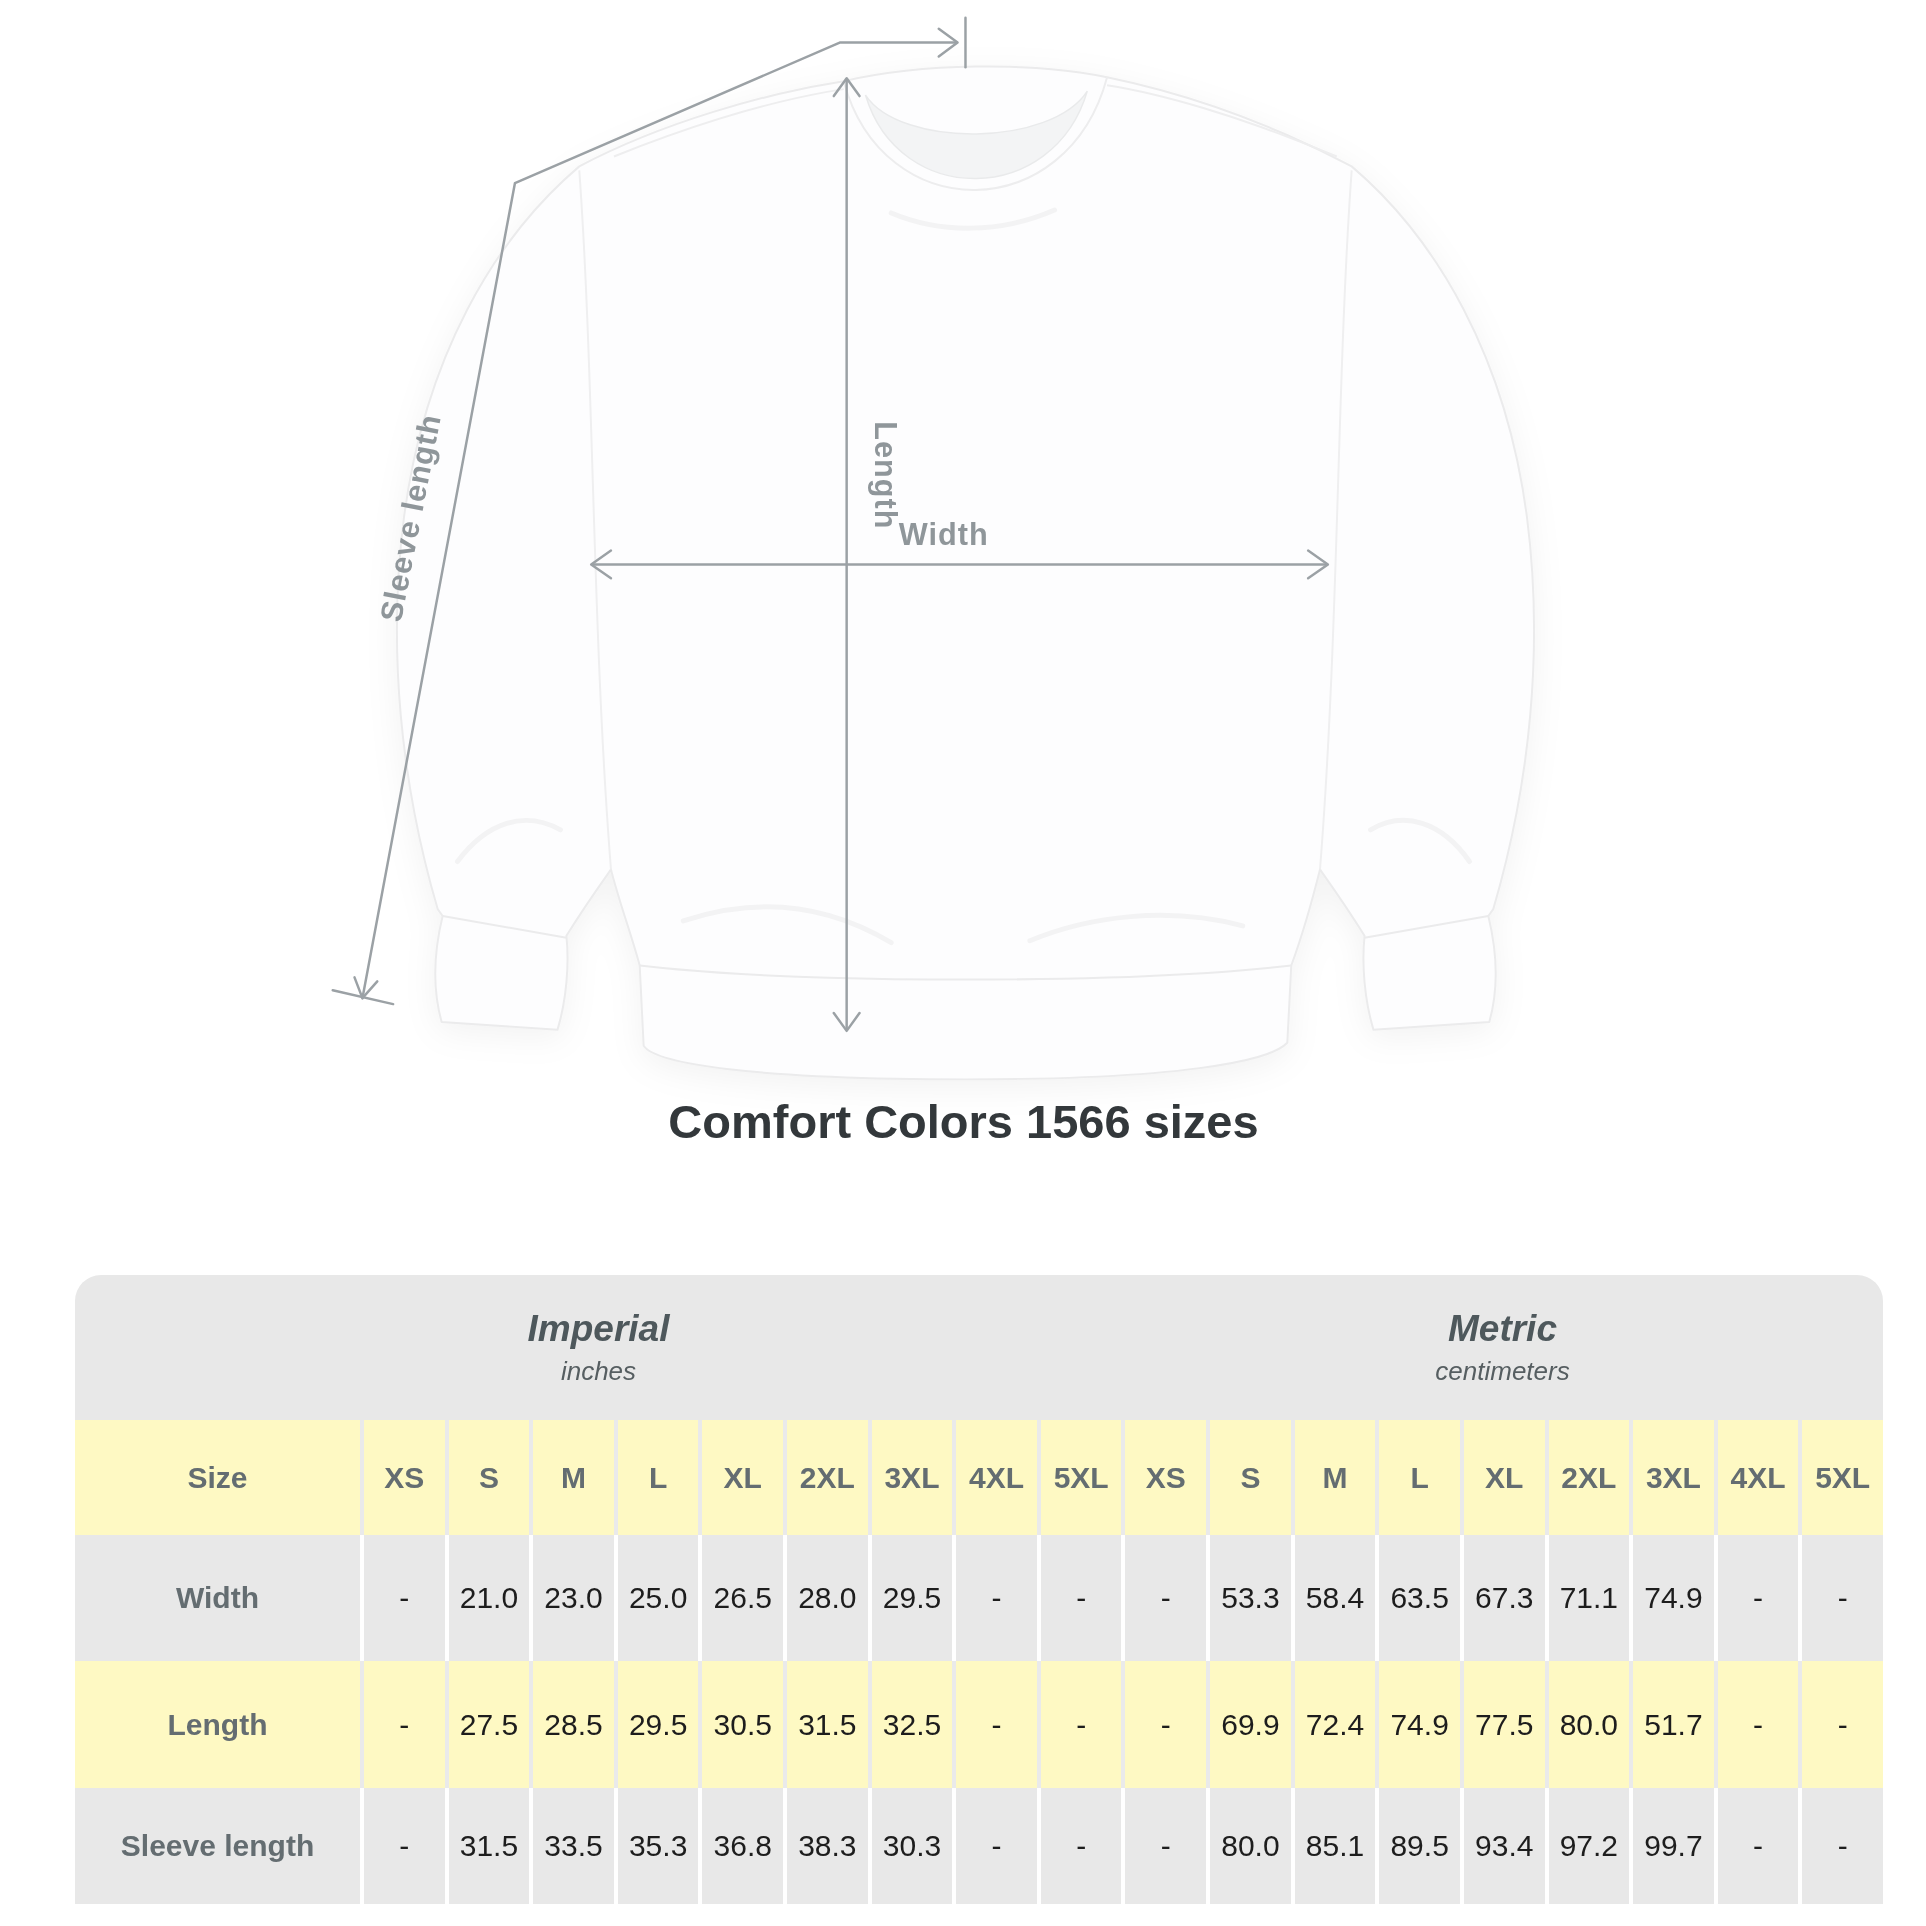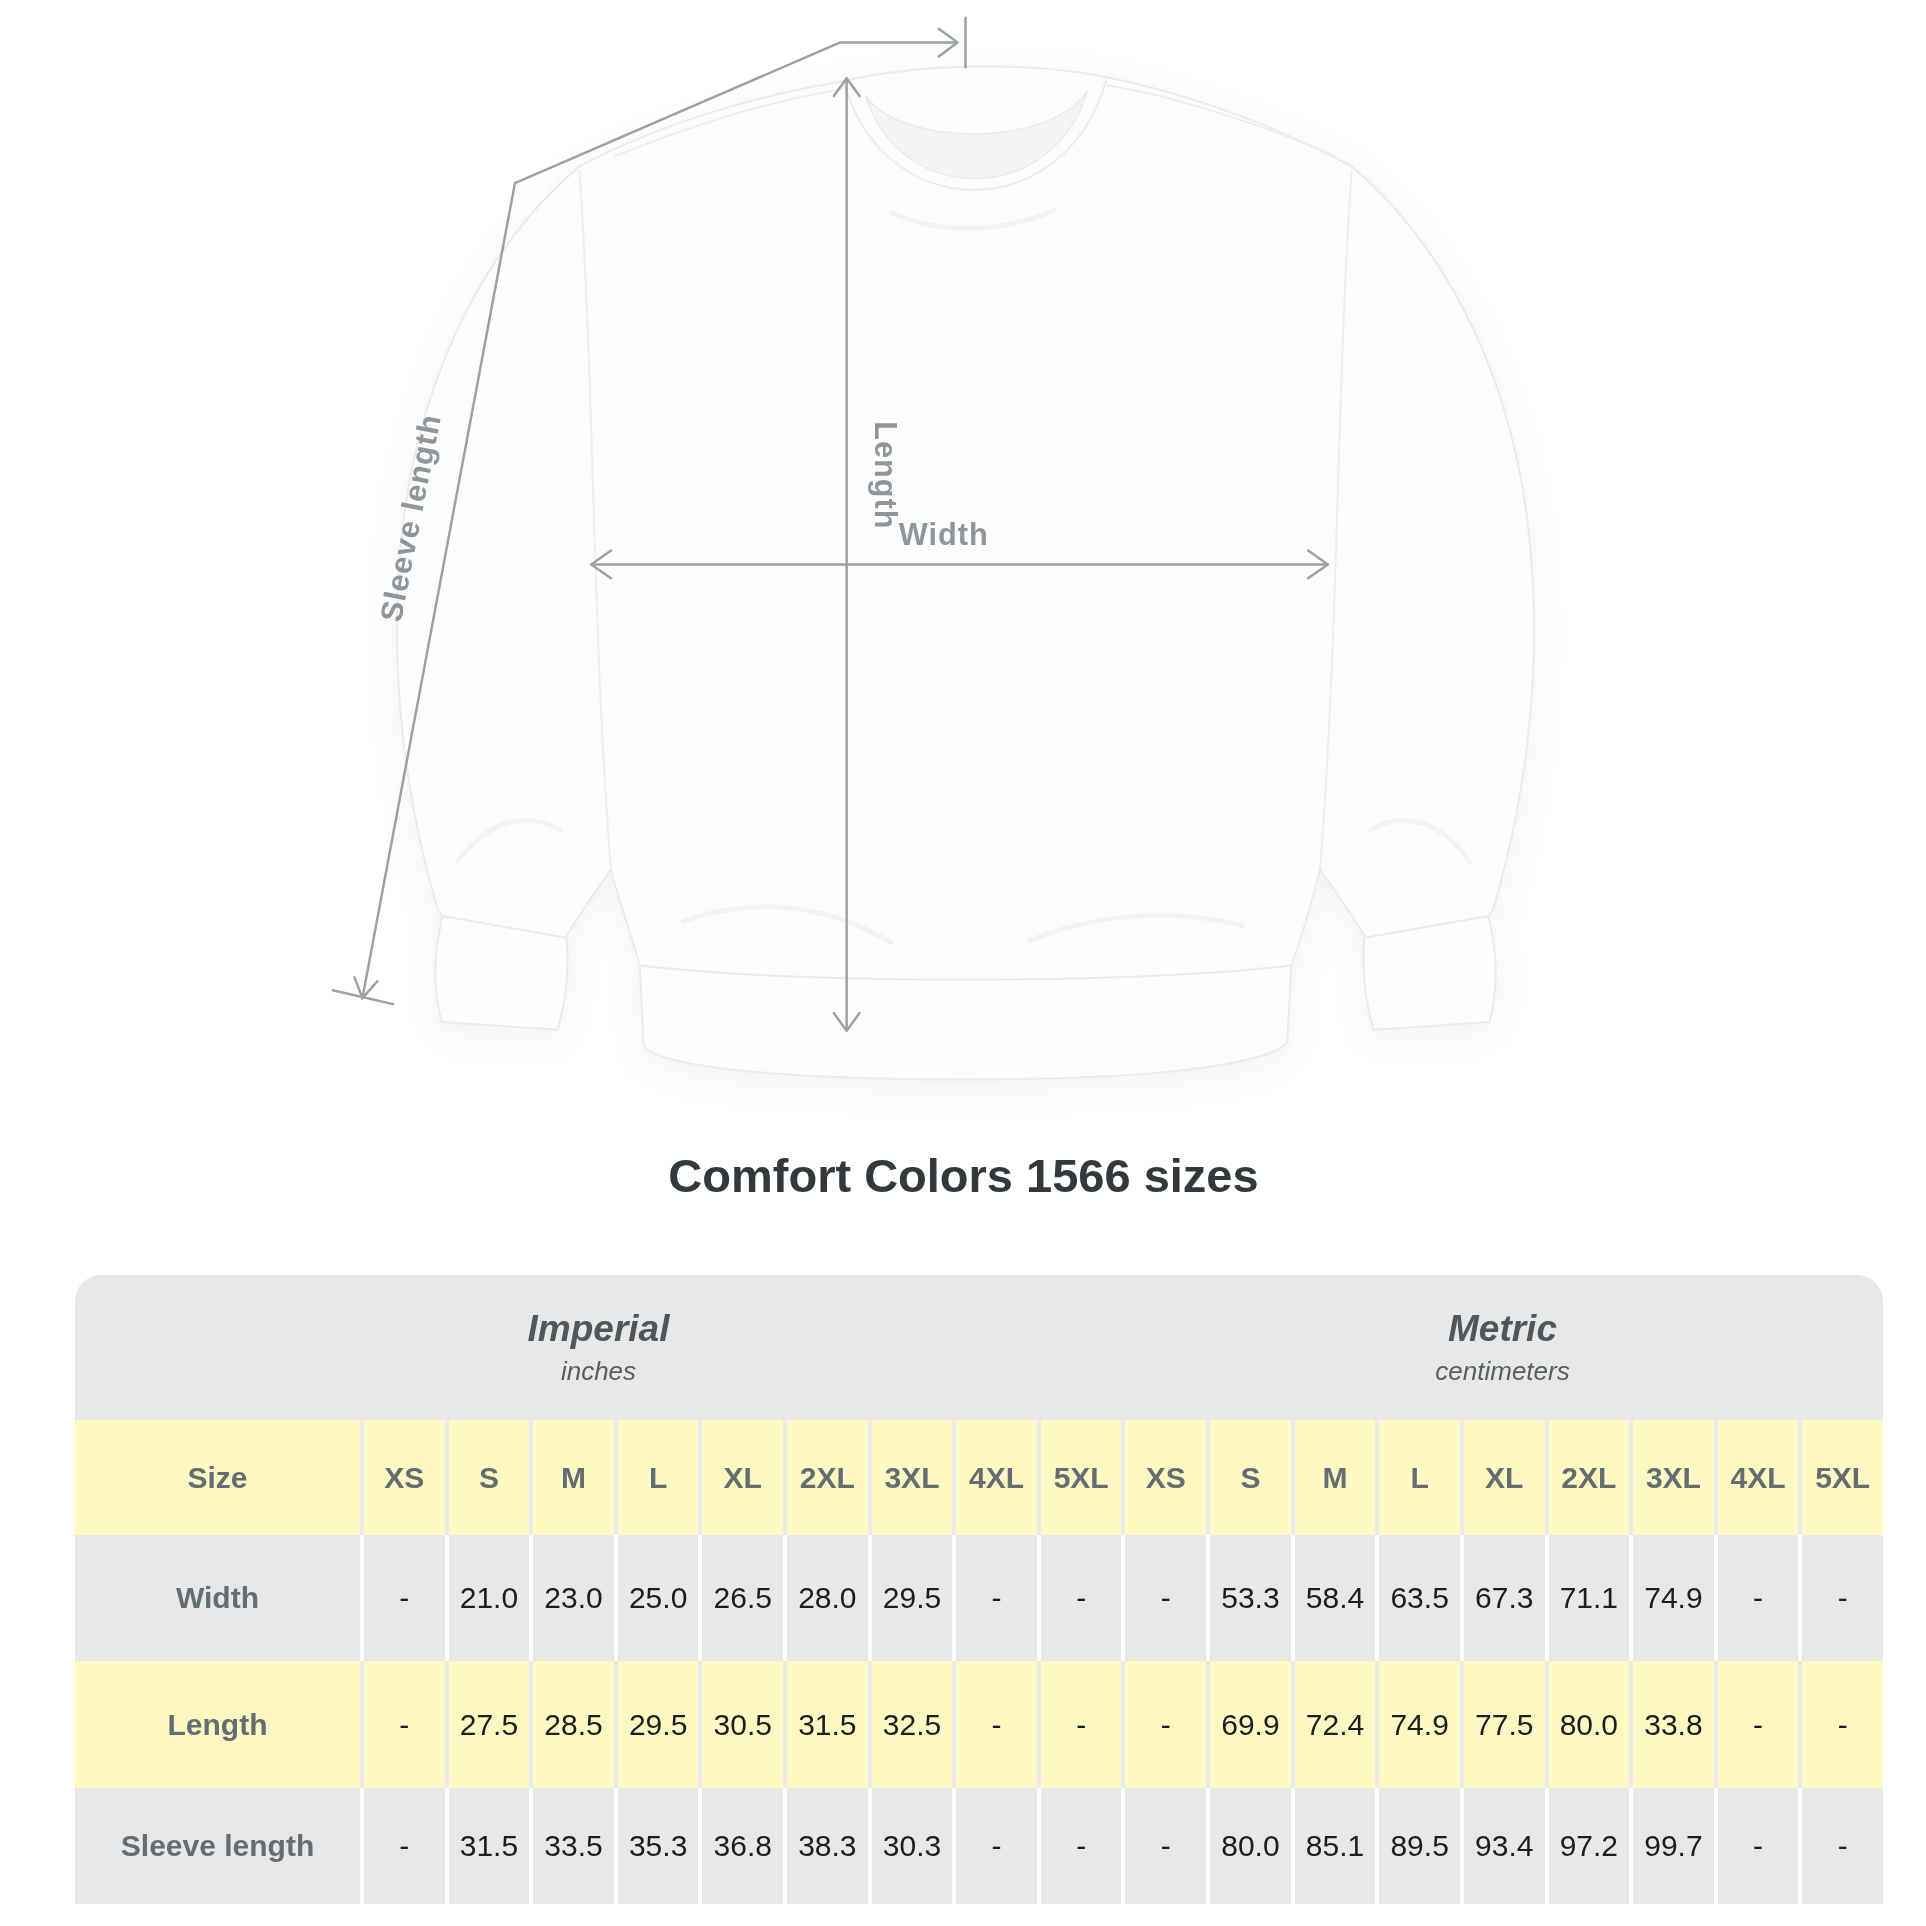--- a/index.html
+++ b/index.html
@@ -6,21 +6,21 @@
   body{width:1927px;height:1927px;font-family:"Liberation Sans",sans-serif;position:relative;overflow:hidden;}
   .canvas{position:absolute;inset:0;background:#fff;}
 
   
   .illu{position:absolute;top:0;left:0;}
   .garment{filter:drop-shadow(0 8px 16px rgba(0,0,0,0.05));}
   .measure{stroke:#9ba1a5;stroke-width:2.5;fill:none;stroke-linecap:round;stroke-linejoin:round;}
   .measure-label{fill:#8f969a;font-size:31px;font-weight:bold;letter-spacing:1px;}
 
   
-  .title{position:absolute;top:1145px;left:0;width:100%;text-align:center;
+  .title{position:absolute;top:1091px;left:0;width:100%;text-align:center;
          font-size:47px;line-height:61px;font-weight:bold;color:#33383b;}
   .subtitle{position:absolute;top:1216px;left:0;width:100%;text-align:center;
          font-style:italic;font-size:28px;line-height:42px;color:#55595b;}
 
   
   .size-table{position:absolute;top:1275px;left:75px;width:1808px;height:757px;
               border-radius:26px;overflow:hidden;background:#fff;}
   .band{display:flex;height:145px;background:var(--band,#e8e8e8);}
   .band-sec{display:flex;flex-direction:column;align-items:center;justify-content:center;gap:6px;}
   .band-left{width:calc(50% + 143px);}
@@ -186,21 +186,21 @@
           <div class="cell">31.5</div>
           <div class="cell">32.5</div>
           <div class="cell">-</div>
           <div class="cell">-</div>
           <div class="cell">-</div>
           <div class="cell">69.9</div>
           <div class="cell">72.4</div>
           <div class="cell">74.9</div>
           <div class="cell">77.5</div>
           <div class="cell">80.0</div>
-          <div class="cell">33.8</div>
+          <div class="cell">51.7</div>
           <div class="cell">-</div>
           <div class="cell">-</div>
         </div>
         <div class="row gray">
           <div class="cell label">Sleeve length</div>
           <div class="cell">-</div>
           <div class="cell">31.5</div>
           <div class="cell">33.5</div>
           <div class="cell">35.3</div>
           <div class="cell">36.8</div>

